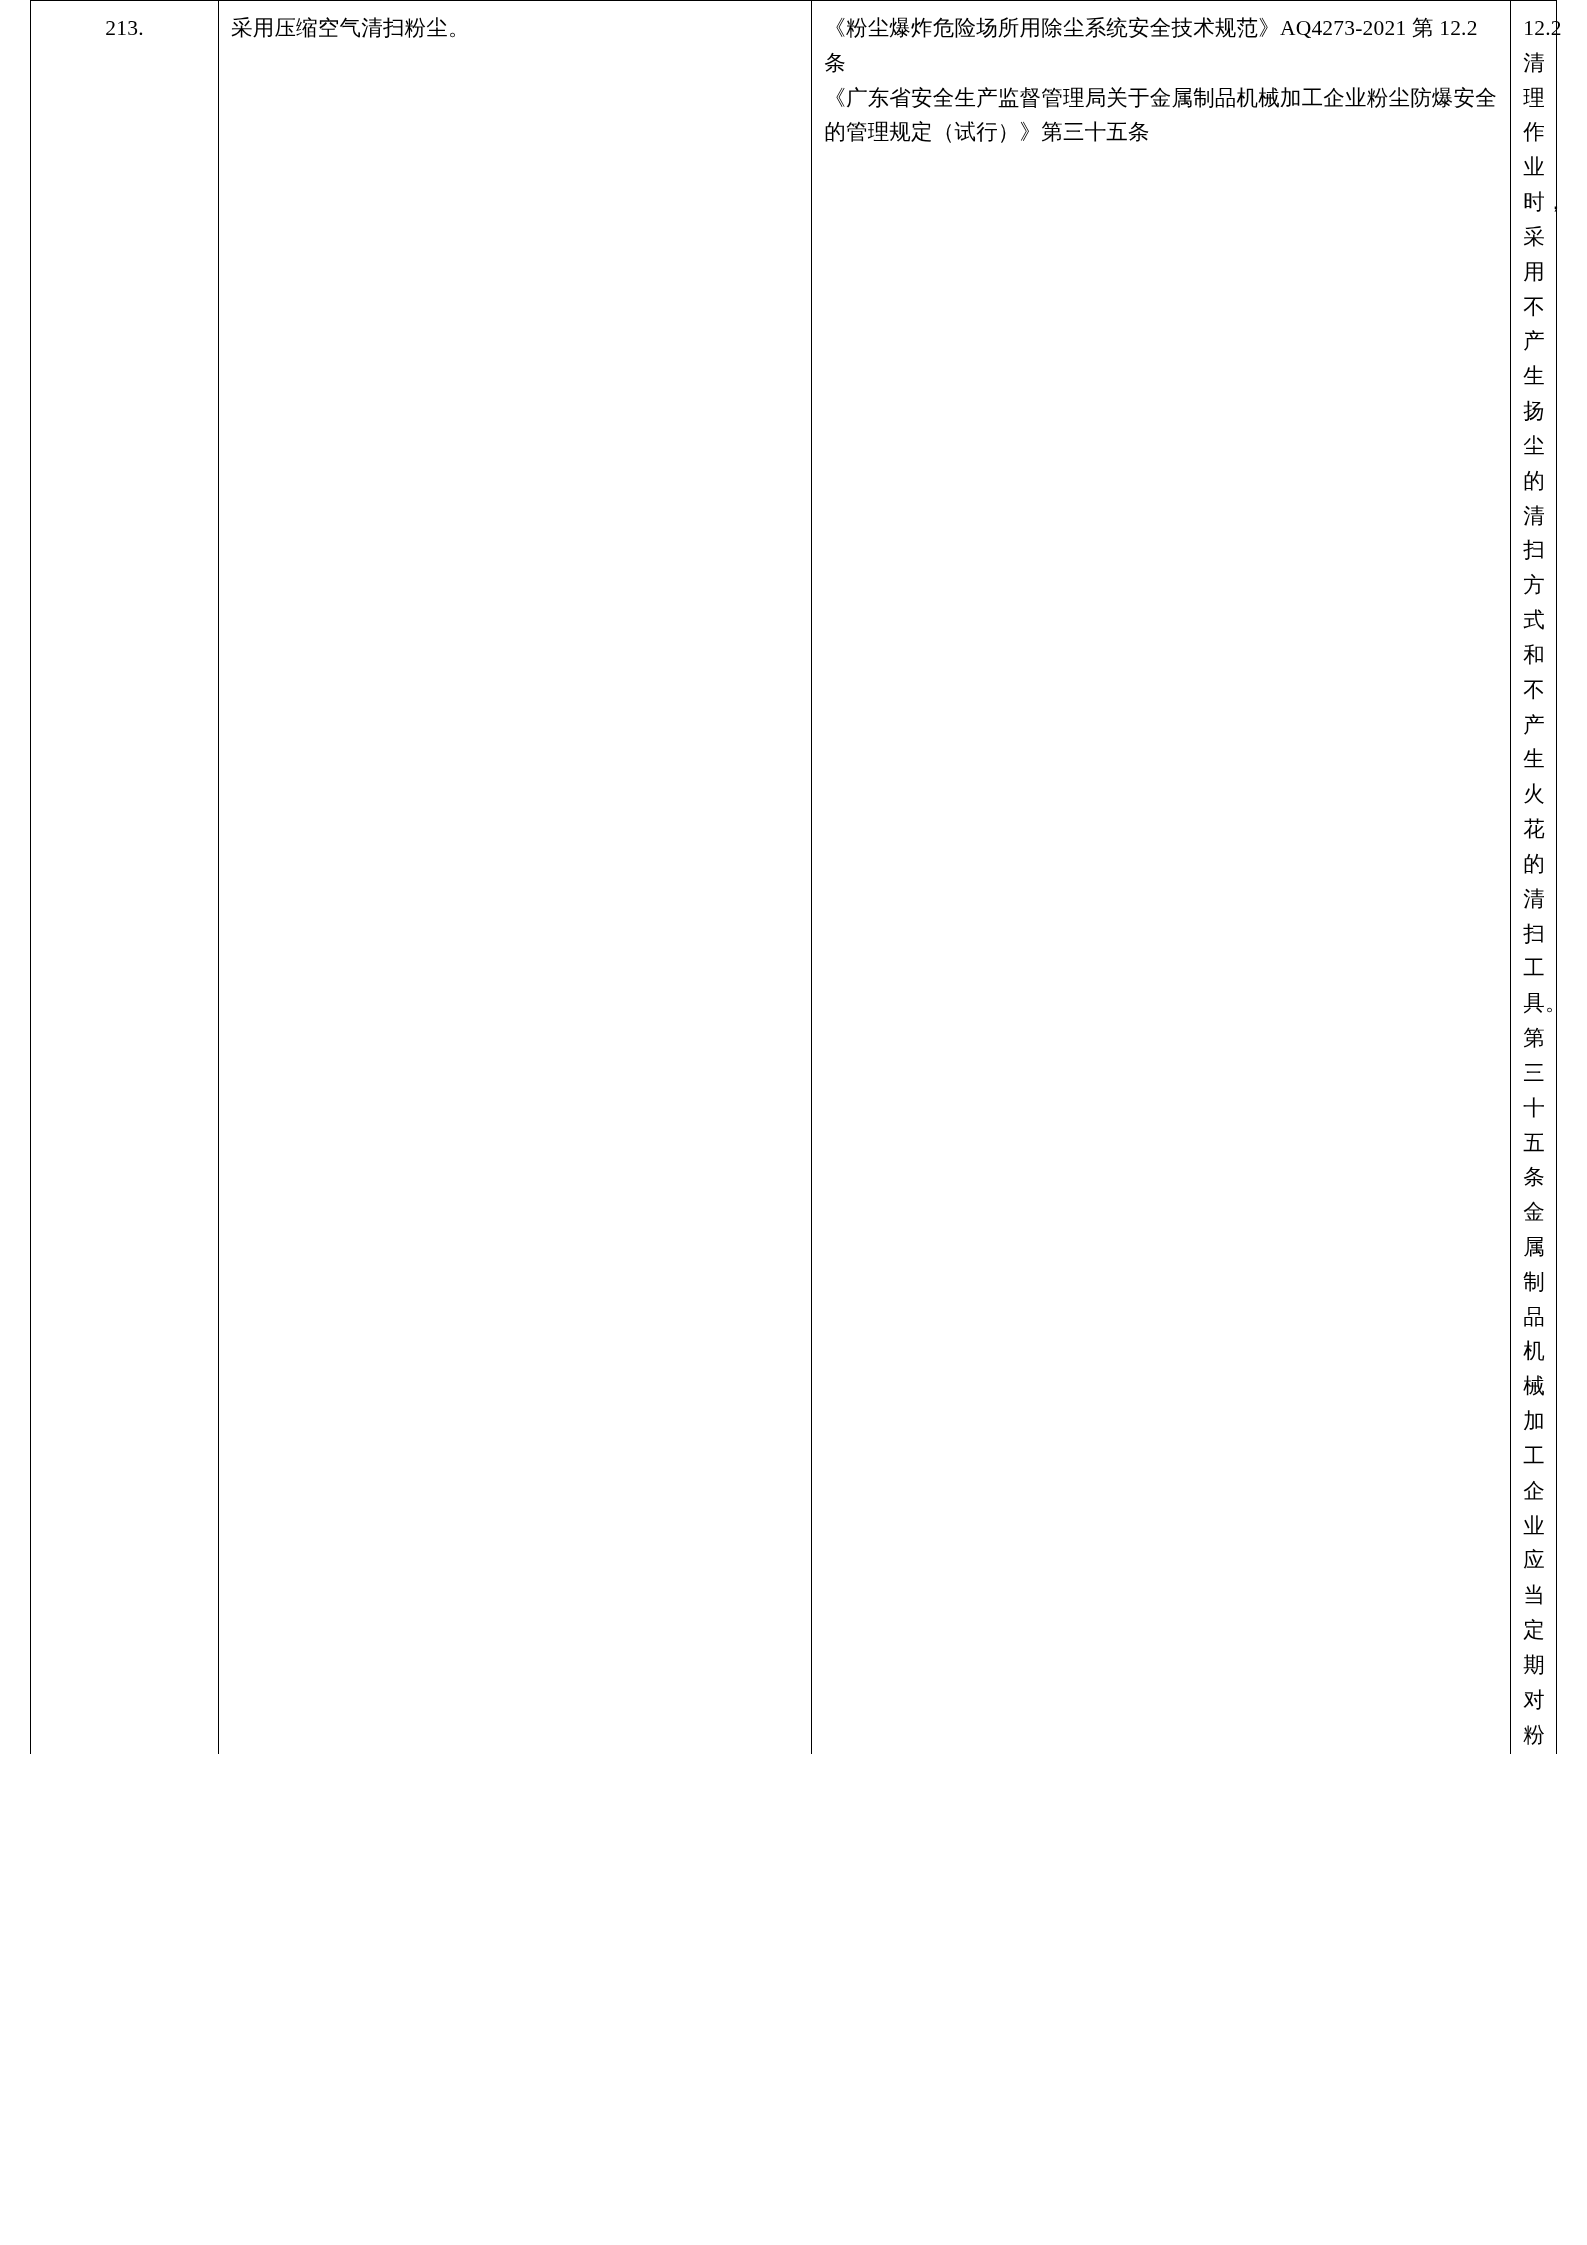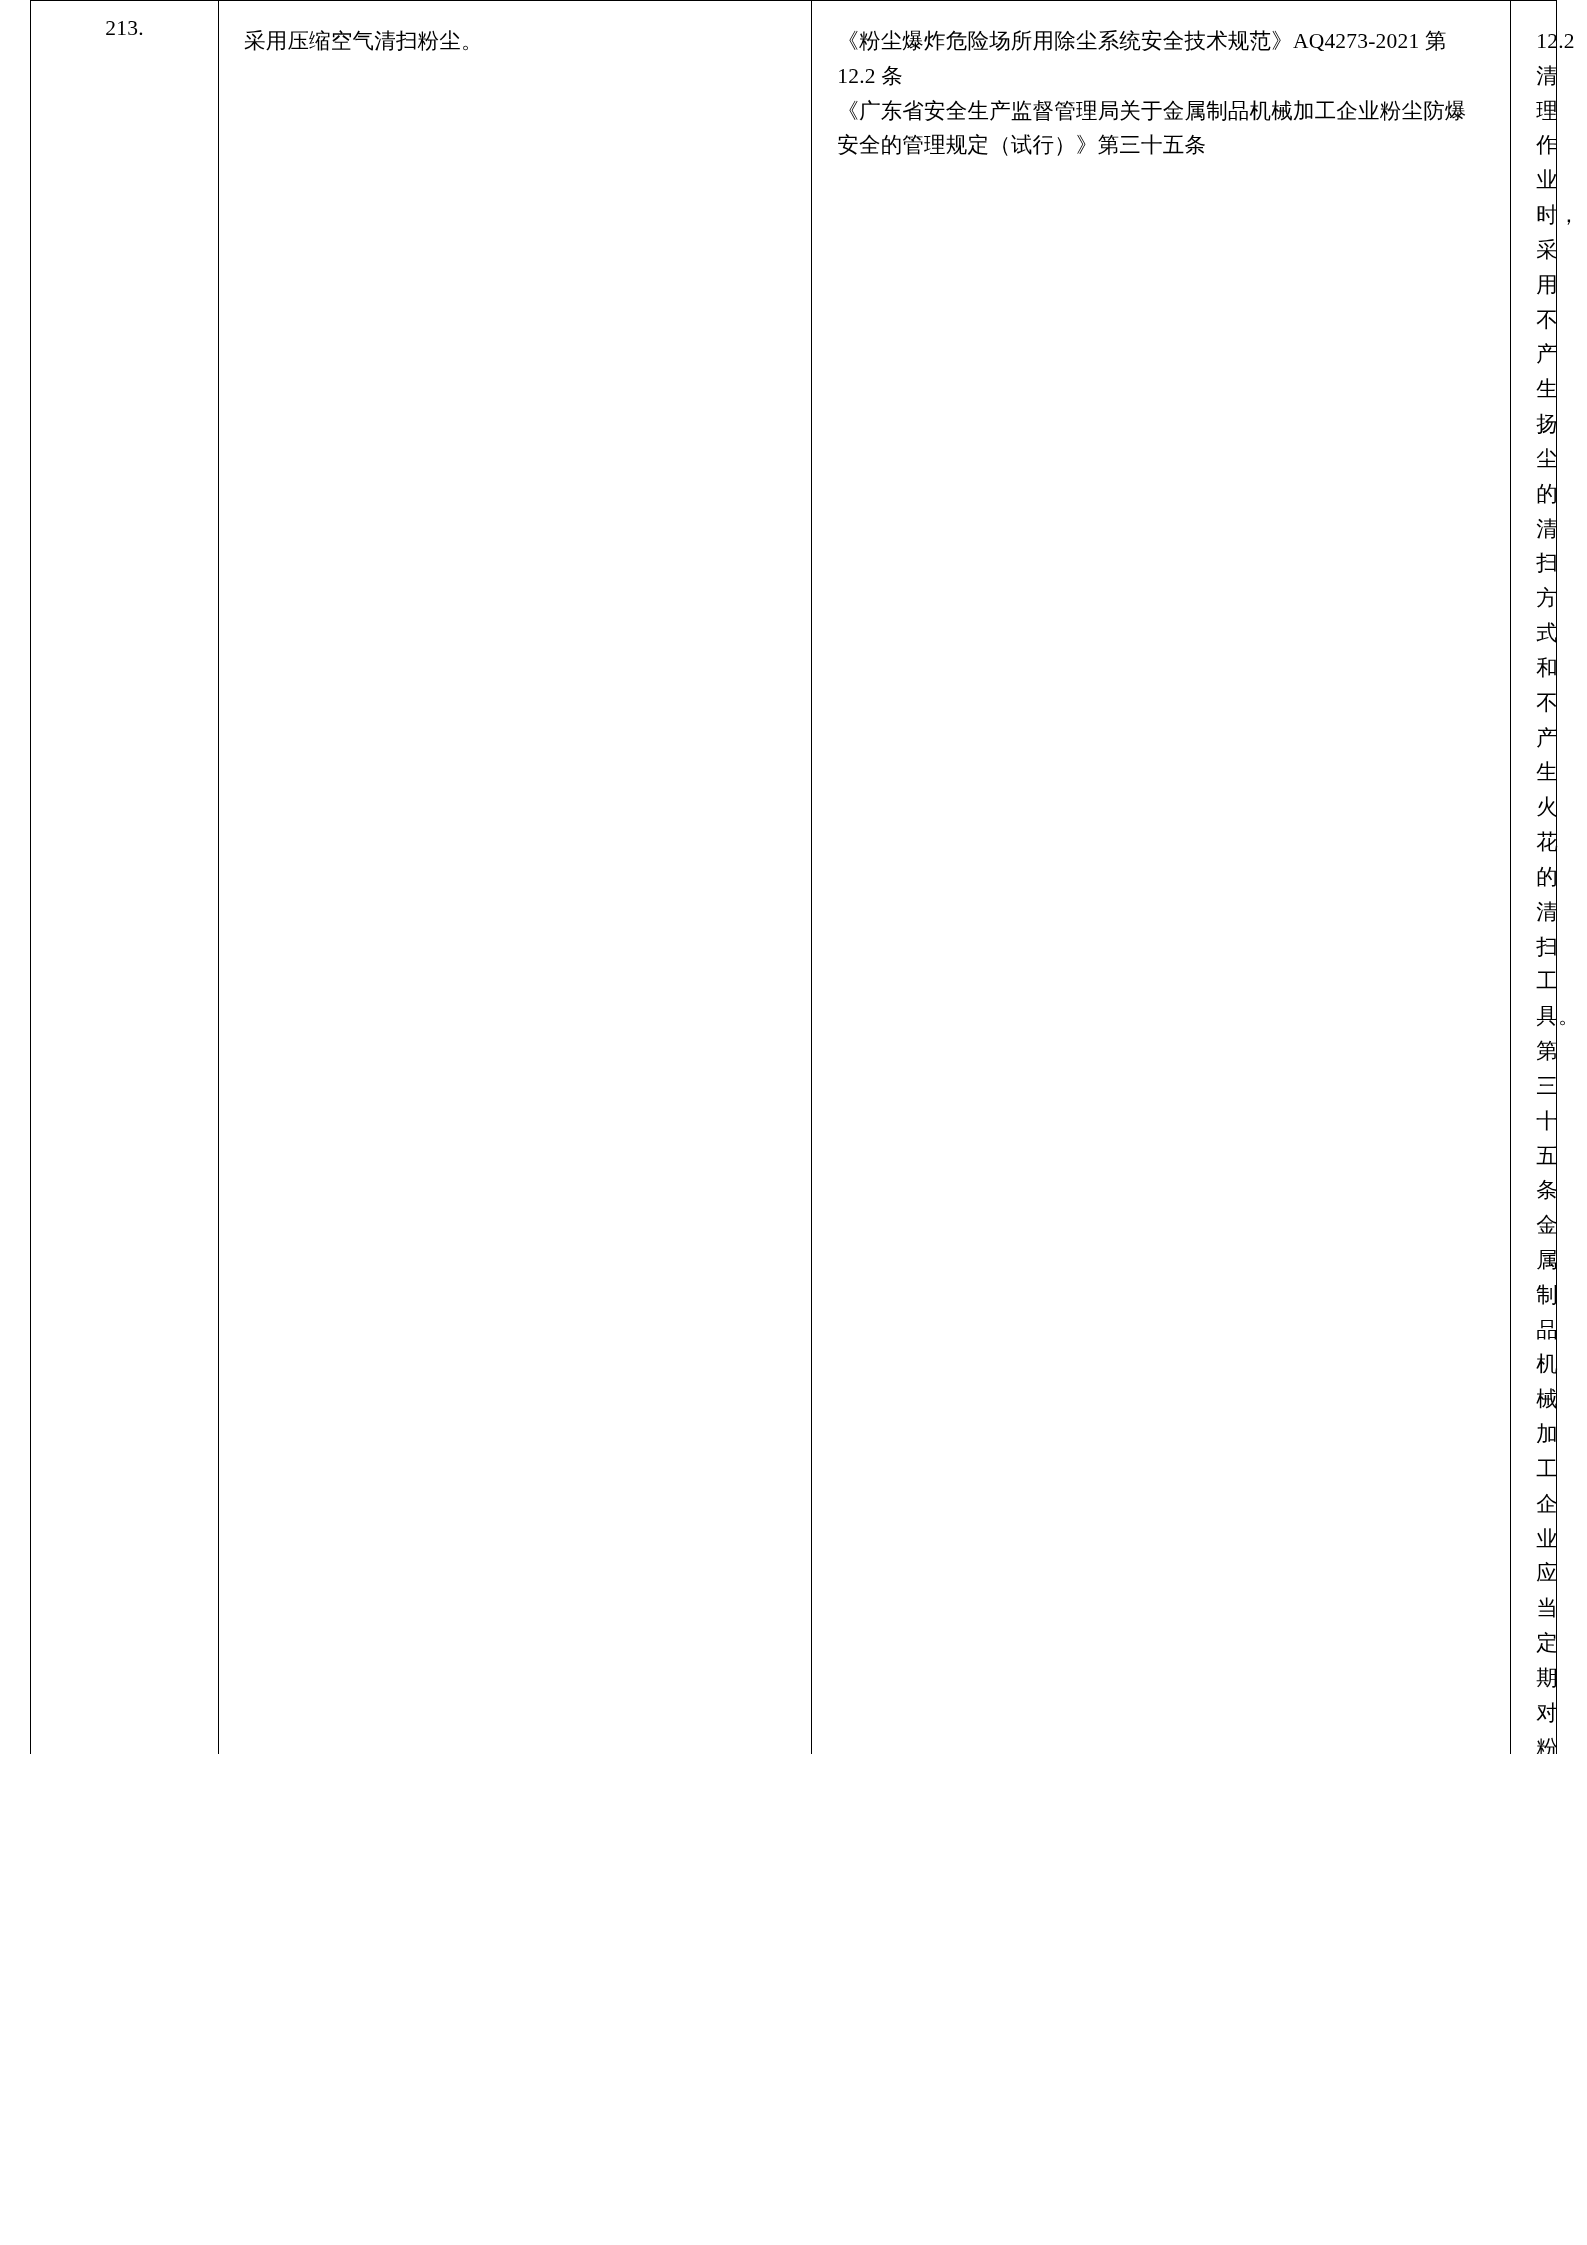--- a/index.html
+++ b/index.html
@@ -43,21 +43,21 @@
   td.col-item {
     width: 300px;
   }
   td.col-basis {
     width: 358px;
   }
   td.col-content {
     width: 0;
   }
   .cell-p {
-    margin: 13px;
+    margin: 0;
     text-indent: 0;
   }
 </style>
 </head>
 <body>
 
 <div class="page">
   <table class="doc-table">
     <tbody>
       <tr>

